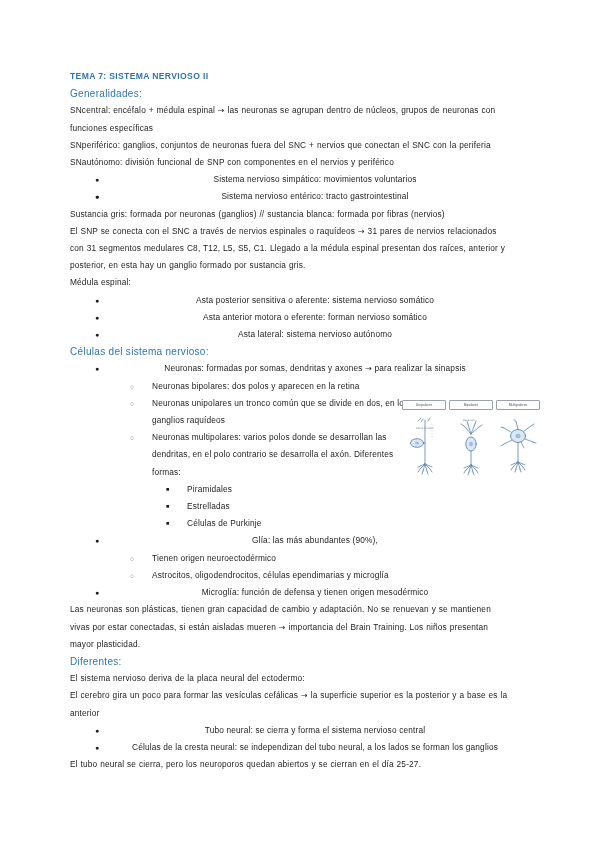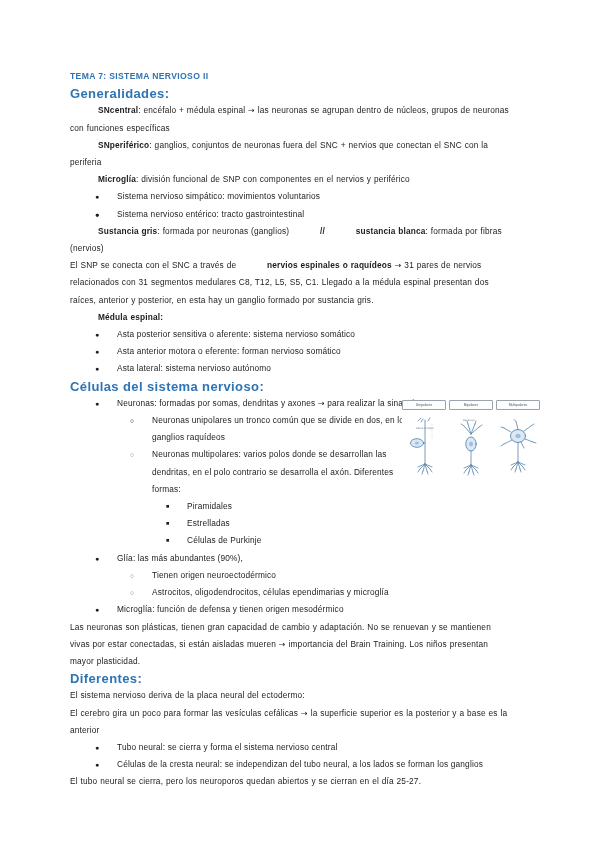--- a/index.html
+++ b/index.html
@@ -36,48 +36,48 @@
   }
   .line {
     font-size: 8.3px;
     line-height: 17.2px;
     letter-spacing: 0.02em;
     color: #1c1c1c;
     word-spacing: 0.04em;
   }
   .heading {
     color: #2e74b5;
-    font-weight: bold;
-    font-size: 13px;
+    font-weight: normal;
+    font-size: 10px;
     line-height: 17.2px;
     letter-spacing: 0.03em;
   }
   .title {
     color: #2e74b5;
     font-weight: bold;
     font-size: 8.6px;
     line-height: 17.2px;
     letter-spacing: 0.04em;
   }
-  b, strong { font-weight: bold; margin-left: 28px; }
+  b, strong { font-weight: normal; }
 
   ul {
     margin: 0;
     padding: 0;
     list-style: none;
   }
   li {
     position: relative;
     font-size: 8.3px;
     line-height: 17.2px;
     letter-spacing: 0.02em;
     color: #1c1c1c;
   }
   
-  .lv1 { padding-left: 47px; }
+  .lv1 { padding-left: 47px; text-align: center; }
   .lv1 > .bul {
     position: absolute;
     left: 25px;
     top: 0;
     font-size: 7px;
     line-height: 17.2px;
   }
   
   .lv2 { padding-left: 82px; }
   .lv2 > .bul {
@@ -144,21 +144,21 @@
   <div class="content">
 
     <p class="title">TEMA 7: SISTEMA NERVIOSO II</p>
 
     <p class="heading">Generalidades:</p>
 
     <p class="line"><b>SNcentral</b><span>: encéfalo + médula espinal </span><span class="arrow">→</span><span> las neuronas se agrupan dentro de núcleos, grupos de neuronas con funciones específicas</span></p>
 
     <p class="line"><b>SNperiférico</b><span>: ganglios, conjuntos de neuronas fuera del SNC + nervios que conectan el SNC con la periferia</span></p>
 
-    <p class="line"><b>Microglía</b><span>: división funcional de SNP con componentes en el nervios y periférico</span></p>
+    <p class="line"><b>SNautónomo</b><span>: división funcional de SNP con componentes en el nervios y periférico</span></p>
 
     <ul>
       <li class="lv1"><span class="bul">●</span><span>Sistema nervioso simpático: movimientos voluntarios</span></li>
       <li class="lv1"><span class="bul">●</span></li>
       <li class="lv1"><span class="bul">●</span><span>Sistema nervioso entérico: tracto gastrointestinal</span></li>
     </ul>
 
     <p class="line"><b>Sustancia gris</b><span>: formada por neuronas (ganglios) </span><b>//</b><b> sustancia blanca</b><span>: formada por fibras (nervios)</span></p>
 
     <p class="line"><span>El SNP se conecta con el SNC a través de </span><b>nervios espinales o raquídeos</b> <span class="arrow">→</span><span> 31 pares de nervios relacionados con 31 segmentos medulares C8, T12, L5, S5, C1. Llegado a la médula espinal presentan dos raíces, anterior y posterior, en esta hay un ganglio formado por sustancia gris.</span></p>
@@ -169,21 +169,21 @@
       <li class="lv1"><span class="bul">●</span><span>Asta posterior sensitiva o aferente: sistema nervioso somático</span></li>
       <li class="lv1"><span class="bul">●</span><span>Asta anterior motora o eferente: forman nervioso somático</span></li>
       <li class="lv1"><span class="bul">●</span><span>Asta lateral: sistema nervioso autónomo</span></li>
     </ul>
 
     <p class="heading">Células del sistema nervioso:</p>
 
     <ul>
       <li class="lv1"><span class="bul">●</span><span>Neuronas: formadas por somas, dendritas y axones </span><span class="arrow">→</span><span> para realizar la sinapsis</span></li>
 
-      <li class="lv2"><span class="bul">○</span></li>
+      <li class="lv2"><span class="bul">○</span><span>Neuronas bipolares: dos polos y aparecen en la retina</span></li>
 
       <li class="lv2 narrow"><span class="bul">○</span><span>Neuronas unipolares un tronco común que se divide en dos, en los ganglios raquídeos</span></li>
 
       <li class="lv2 narrow"><span class="bul">○</span><span>Neuronas multipolares: varios polos donde se desarrollan las dendritas, en el polo contrario se desarrolla el axón. Diferentes formas:</span></li>
 
       <li class="lv3"><span class="bul">■</span><span>Piramidales</span></li>
       <li class="lv3"><span class="bul">■</span><span>Estrelladas</span></li>
       <li class="lv3"><span class="bul">■</span><span>Células de Purkinje</span></li>
 
       <li class="lv1"><span class="bul">●</span><span>Glía: las más abundantes (90%),</span></li>

